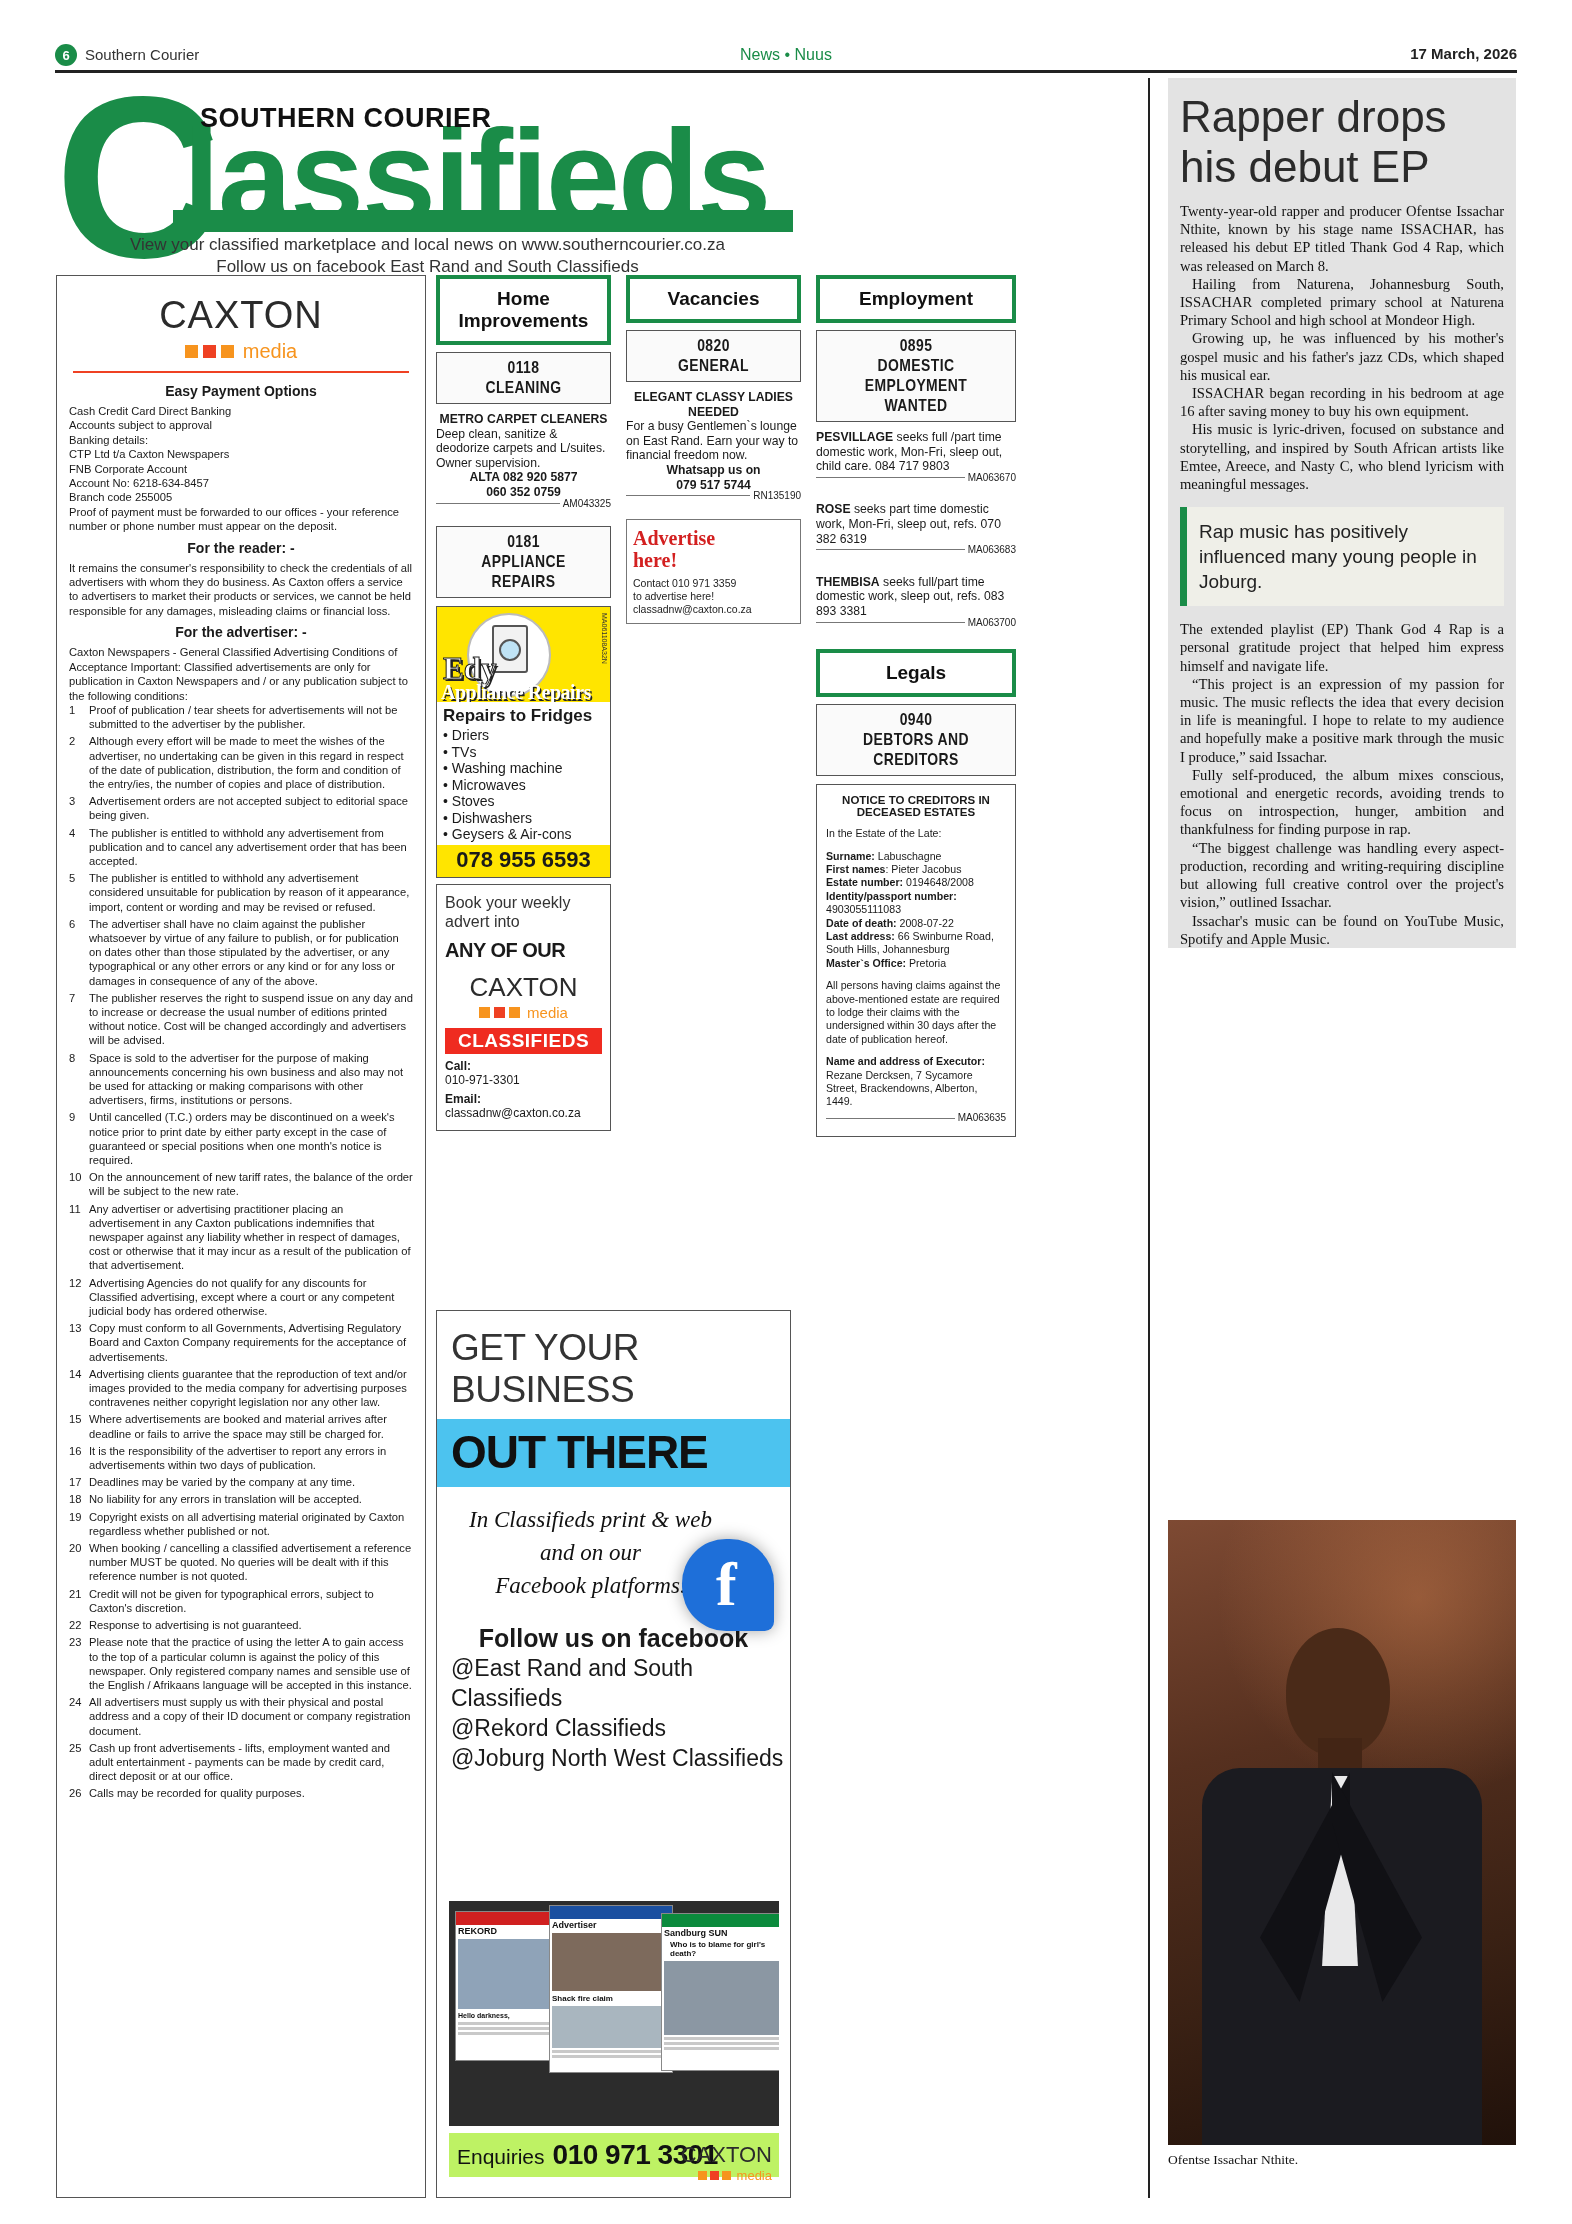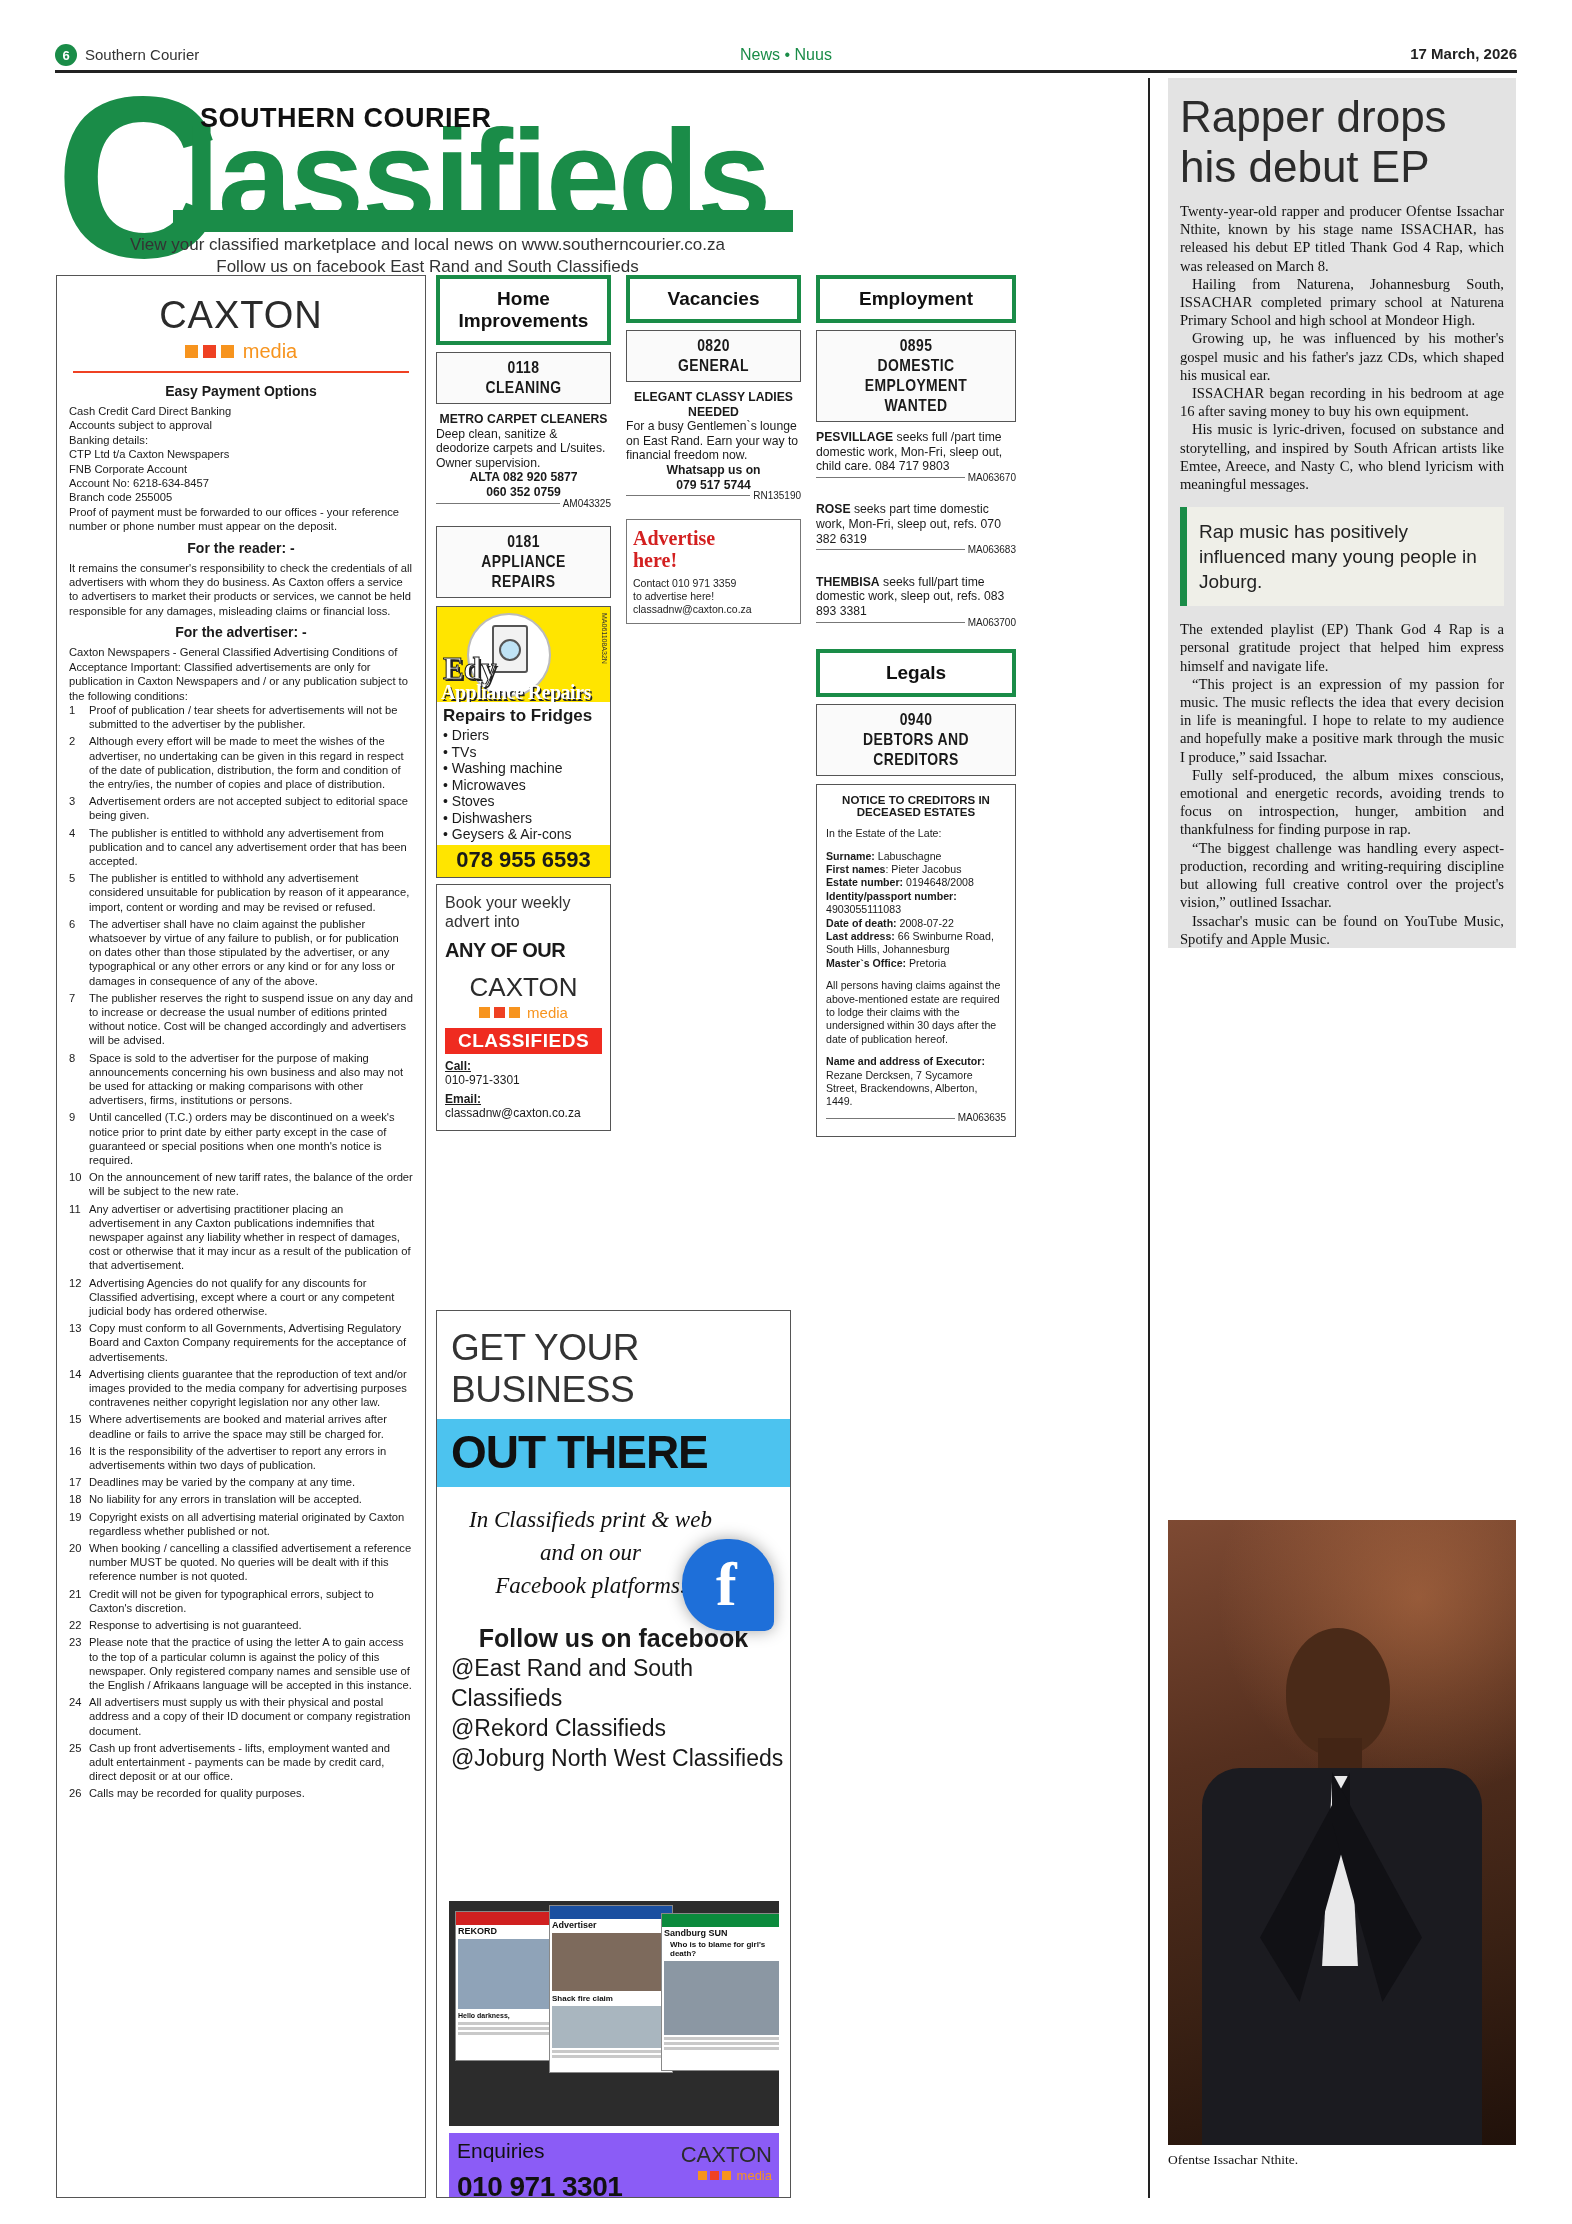--- a/index.html
+++ b/index.html
@@ -197,21 +197,21 @@
   #book-any { font-size:20px; font-weight:bold; letter-spacing:-0.5px; margin-top:8px; }
   #book-caxton { text-align:center; font-size:26px; color:#2b2b2b; margin-top:10px; }
   #book-media-row { display:flex; align-items:center; justify-content:center; gap:4px; margin-top:1px; }
   #book-media-row .csq { width:11px; height:11px; }
   #book-media-word { font-size:15px; color:#f7941e; margin-left:3px; }
   #book-classifieds {
     background:#ef2b20; color:#fff; text-align:center;
     font-size:19px; font-weight:bold; letter-spacing:0.5px;
     padding:2px 0; margin-top:7px;
   }
-  .book-lbl { font-size:12px; font-weight:bold; margin-top:5px;text-decoration:underline; }
+  .book-lbl { font-size:12px; font-weight:bold; margin-top:5px; }
   .book-val { font-size:12px; }
 
   
   #bizad {
     position:absolute; left:436px; top:1310px; width:355px; height:888px;
     border:1px solid #555; background:#fff; overflow:hidden;
   }
   #biz-t1 { font-size:37px; color:#333; padding:16px 0 0 14px; letter-spacing:-0.5px; }
   #biz-band {
     background:#4cc3ef; margin-top:8px; padding:6px 0 8px 14px;
@@ -243,21 +243,21 @@
     background:#2c2c2c; overflow:hidden;
   }
   .pp { position:absolute; background:#fff; border:1px solid #888; overflow:hidden; }
   .pp-band { height:13px; }
   .pp-head { font-size:9px; font-weight:bold; padding:1px 2px; color:#111; }
   .pp-img { background:#9aa7b2; }
   .pp-txt { height:3px; background:#c9c9c9; margin:2px; }
 
   #biz-enq {
     position:absolute; left:12px; top:822px; width:330px;
-    background:#8b5cf6; padding:6px 8px; display:flex; align-items:baseline; gap:8px;flex-direction:column;
+    background:#bef264; padding:6px 8px; display:flex; align-items:baseline; gap:8px;
   }
   #biz-enq-l { font-size:21px; color:#111; }
   #biz-enq-n { font-size:28px; font-weight:bold; color:#111; letter-spacing:-0.5px; }
   #biz-caxton { position:absolute; right:18px; bottom:14px; text-align:right; }
   #biz-caxton-w { font-size:22px; color:#2b2b2b; }
   #biz-caxton-row { display:flex; align-items:center; justify-content:flex-end; gap:3px; }
   #biz-caxton-row .csq { width:9px; height:9px; }
   #biz-caxton-m { font-size:13px; color:#f7941e; margin-left:3px; }
 
   

